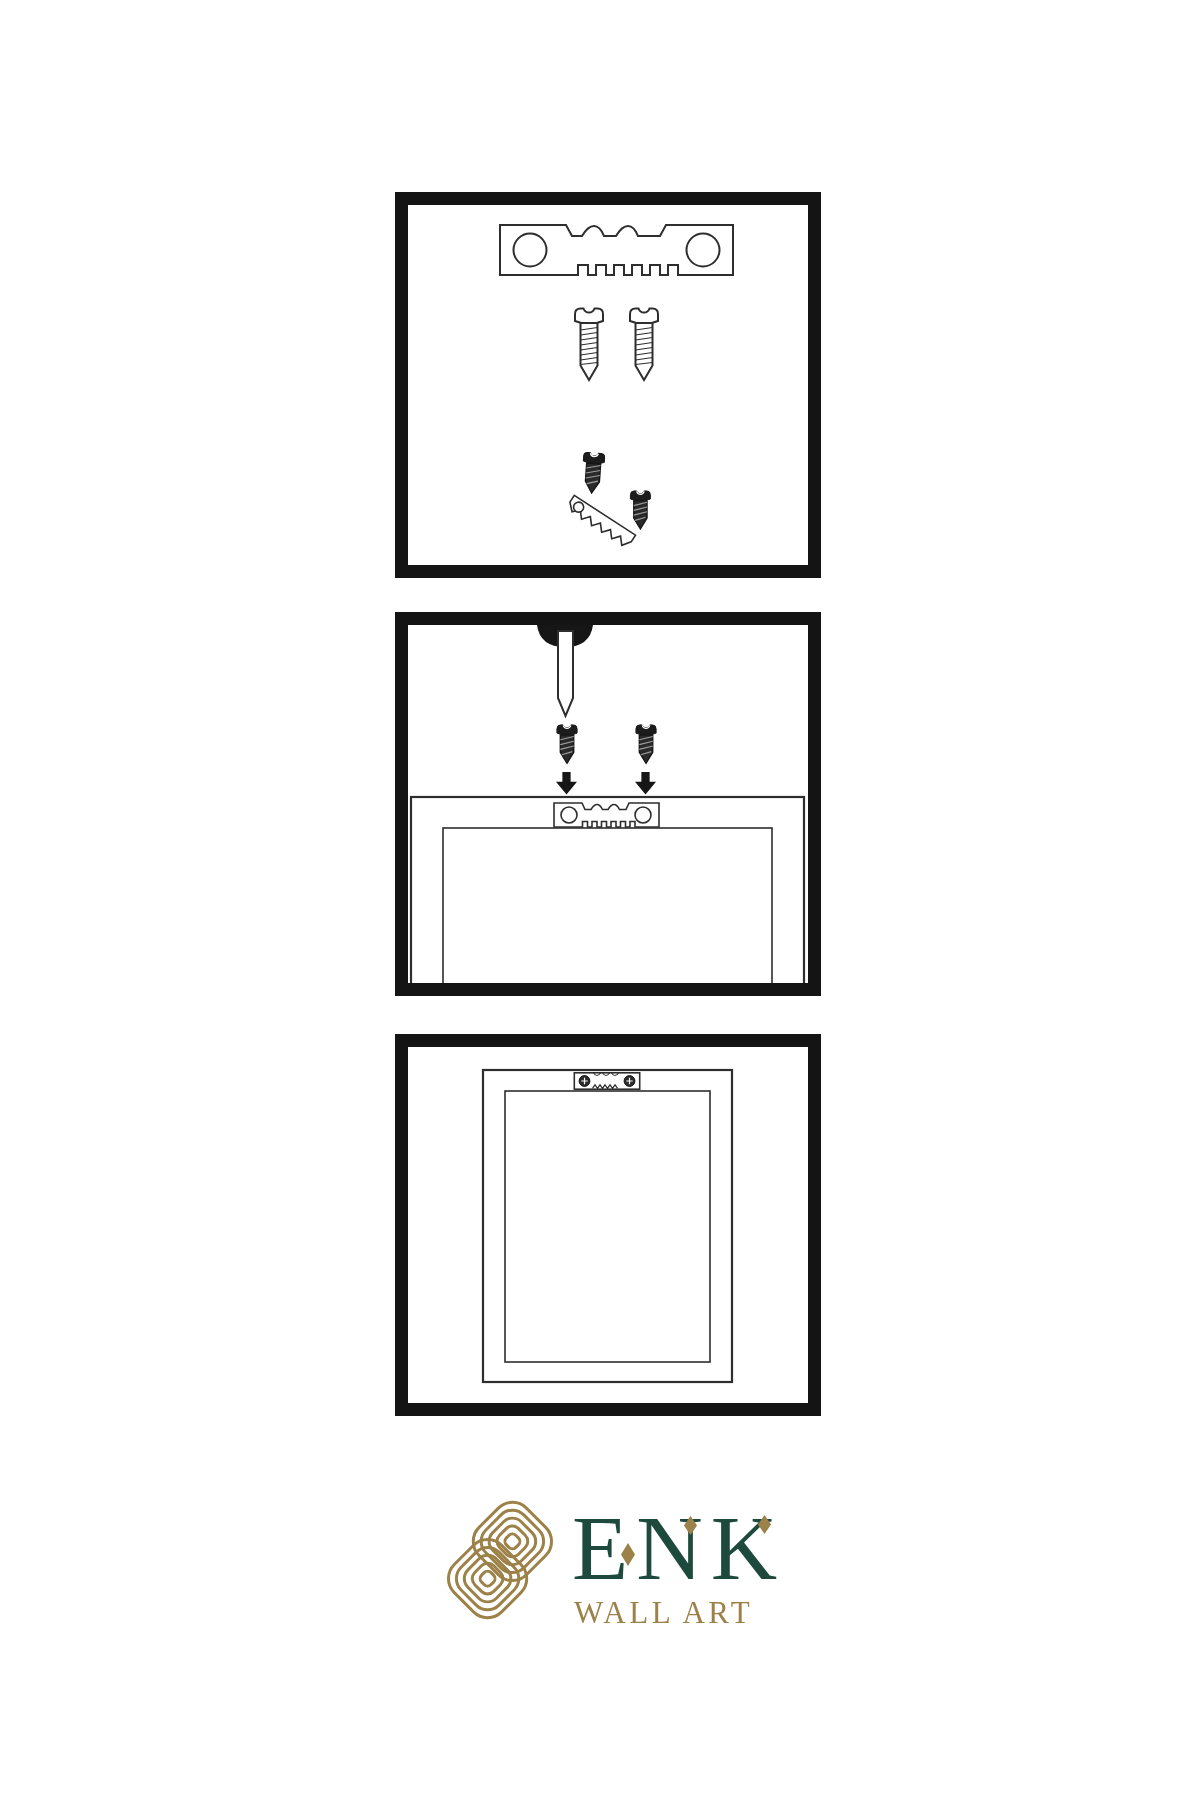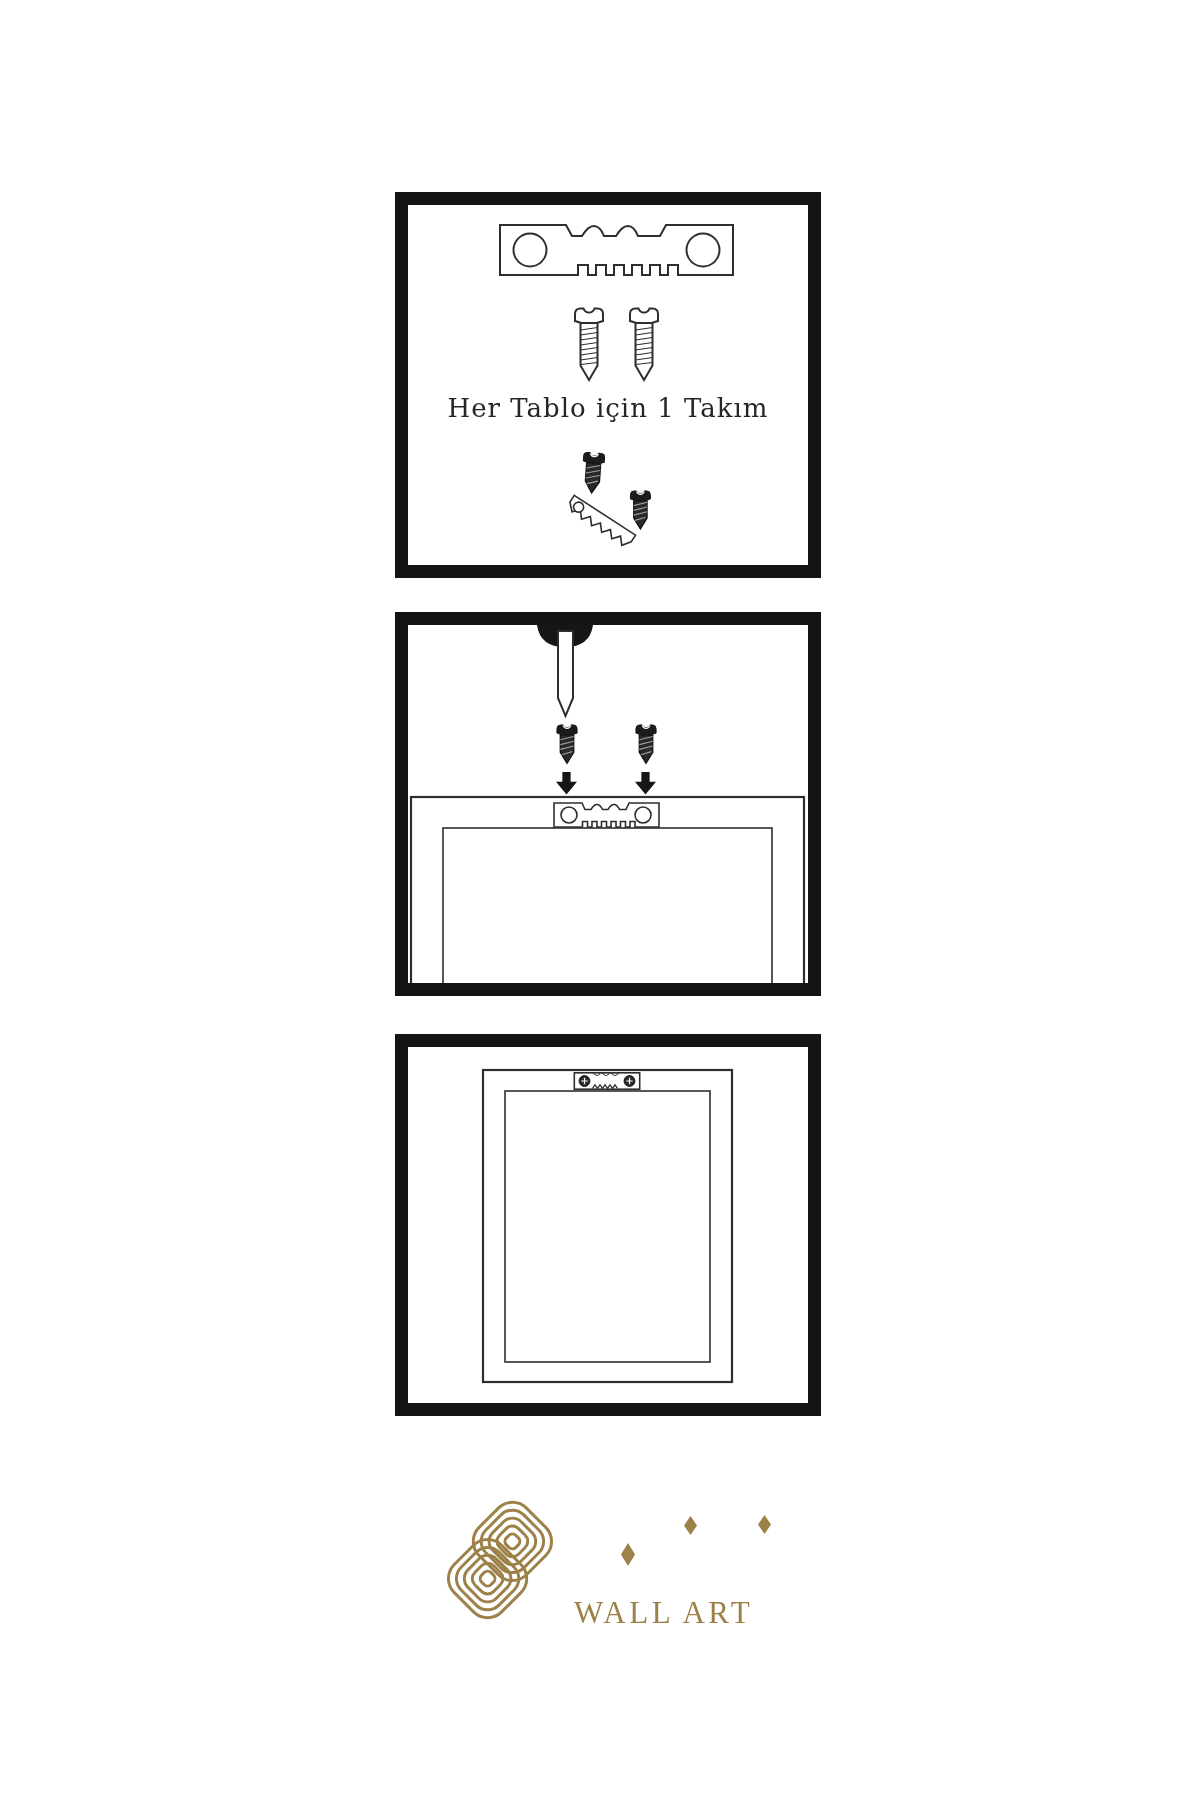--- a/index.html
+++ b/index.html
@@ -92,21 +92,20 @@
         <path class="ln15" d="M1,1 H74 V9 L68,17 L62,10 L56,17 L50,10 L44,17 L38,10 L32,17 L26,10 L20,17 L14,10 L8,16 L1,9 Z"></path>
         <circle class="ln15" cx="11" cy="8.5" r="5"></circle>
       </g>
       <g transform="translate(221,284) scale(0.95)">
         <path class="darkA" d="M1.5,10.5 V6 Q1.5,2 5.5,2 H8 Q9,5 12,5 Q15,5 16,2 H18.5 Q22.5,2 22.5,6 V10.5 Q17.5,12.8 12,12.8 Q6.5,12.8 1.5,10.5 Z"></path>
         <path class="slot" d="M8,2.5 Q9,5.6 12,5.6 Q15,5.6 16,2.5"></path>
         <path class="darkB" d="M5,12.5 H19 V30.5 L12,42 L5,30.5 Z"></path>
         <path class="hatch" d="M5,17.5 L19,14 M5,22.5 L19,19 M5,27.5 L19,24 M6.5,33 L17.5,29.8"></path>
       </g>
     </svg>
-    <div class="caption">Her Tablo için 1 Takım</div>
   </section>
 
   <section class="panel" id="p2">
     <svg viewBox="0 0 400 358">
 
       <g>
         <rect class="ln2" x="3" y="172" width="393" height="200"></rect>
         <rect class="ln15" x="35" y="203" width="329" height="170"></rect>
       </g>
 
@@ -171,19 +170,20 @@
         <rect x="-5.4" y="-5.4" width="10.8" height="10.8" rx="4"></rect>
       </g>
       <g transform="translate(40,74) rotate(45)">
         <rect x="-27" y="-27" width="54" height="54" rx="16"></rect>
         <rect x="-21.6" y="-21.6" width="43.2" height="43.2" rx="13"></rect>
         <rect x="-16.2" y="-16.2" width="32.4" height="32.4" rx="10"></rect>
         <rect x="-10.8" y="-10.8" width="21.6" height="21.6" rx="7"></rect>
         <rect x="-5.4" y="-5.4" width="10.8" height="10.8" rx="4"></rect>
       </g>
     </svg>
+    <div class="brand">ENK</div>
     <div class="subtitle">WALL ART</div>
     <span class="diamond d1"></span>
     <span class="diamond d2"></span>
     <span class="diamond d3"></span>
   </footer>
 
 </div>
 
 </body></html>

